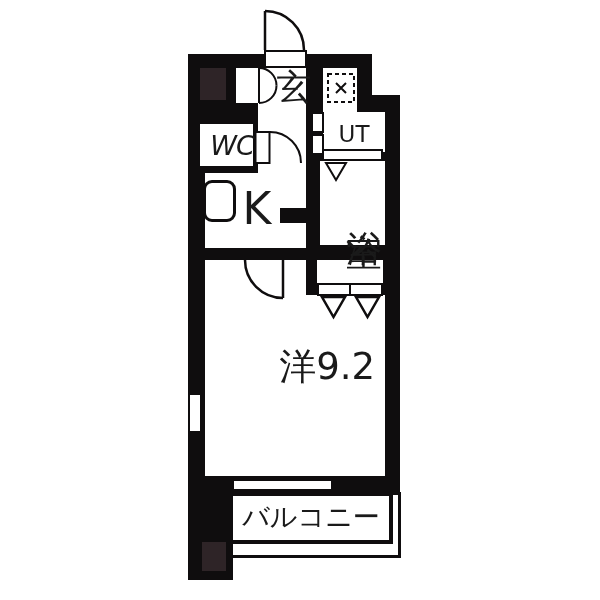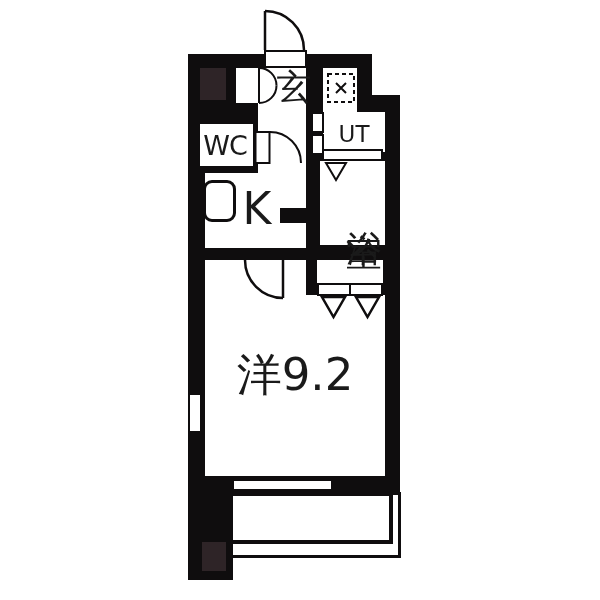--- a/index.html
+++ b/index.html
@@ -83,19 +83,20 @@
     <path d="M322,297 L345,297 L333.5,317 Z" fill="#ffffff" stroke="#0f0d0e" stroke-width="2.5"></path>
     <path d="M356,297 L379,297 L367.5,317 Z" fill="#ffffff" stroke="#0f0d0e" stroke-width="2.5"></path>
 
     <g>
       <rect x="328" y="74" width="26" height="28" fill="#ffffff" stroke="#0f0d0e" stroke-width="2" stroke-dasharray="4,3"></rect>
       <path d="M336,83 L346,93 M346,83 L336,93" stroke="#0f0d0e" stroke-width="2" fill="none"></path>
     </g>
   </svg>
 
   <div class="label" style="left:272px;top:67px;width:44px;font-size:35px;line-height:40px;">玄</div>
-  <div class="label" style="left:200px;top:130px;width:50px;font-size:27px;line-height:32px;letter-spacing:-1px;">WC</div>
+  <div class="label" style="left:207px;top:130px;width:50px;font-size:27px;line-height:32px;letter-spacing:-1px;font-style:italic;">WC</div>
   <div class="label" style="left:328px;top:118px;width:52px;font-size:23px;line-height:32px;">UT</div>
   <div class="label vtext" style="left:339px;top:161px;height:86px;font-size:36px;">浴室</div>
   <div class="label" style="left:238px;top:186px;width:38px;font-size:44px;line-height:46px;">K</div>
-  <div class="label" style="left:215px;top:352px;width:160px;font-size:45px;line-height:46px;">洋9.2</div>
+  <div class="label" style="left:215px;top:344px;width:160px;font-size:37px;line-height:46px;text-align:right;">洋9.2</div>
+  <div class="label" style="left:226px;top:501px;width:170px;font-size:27px;line-height:32px;">バルコニー</div>
 
 </div>
 
 </body></html>

